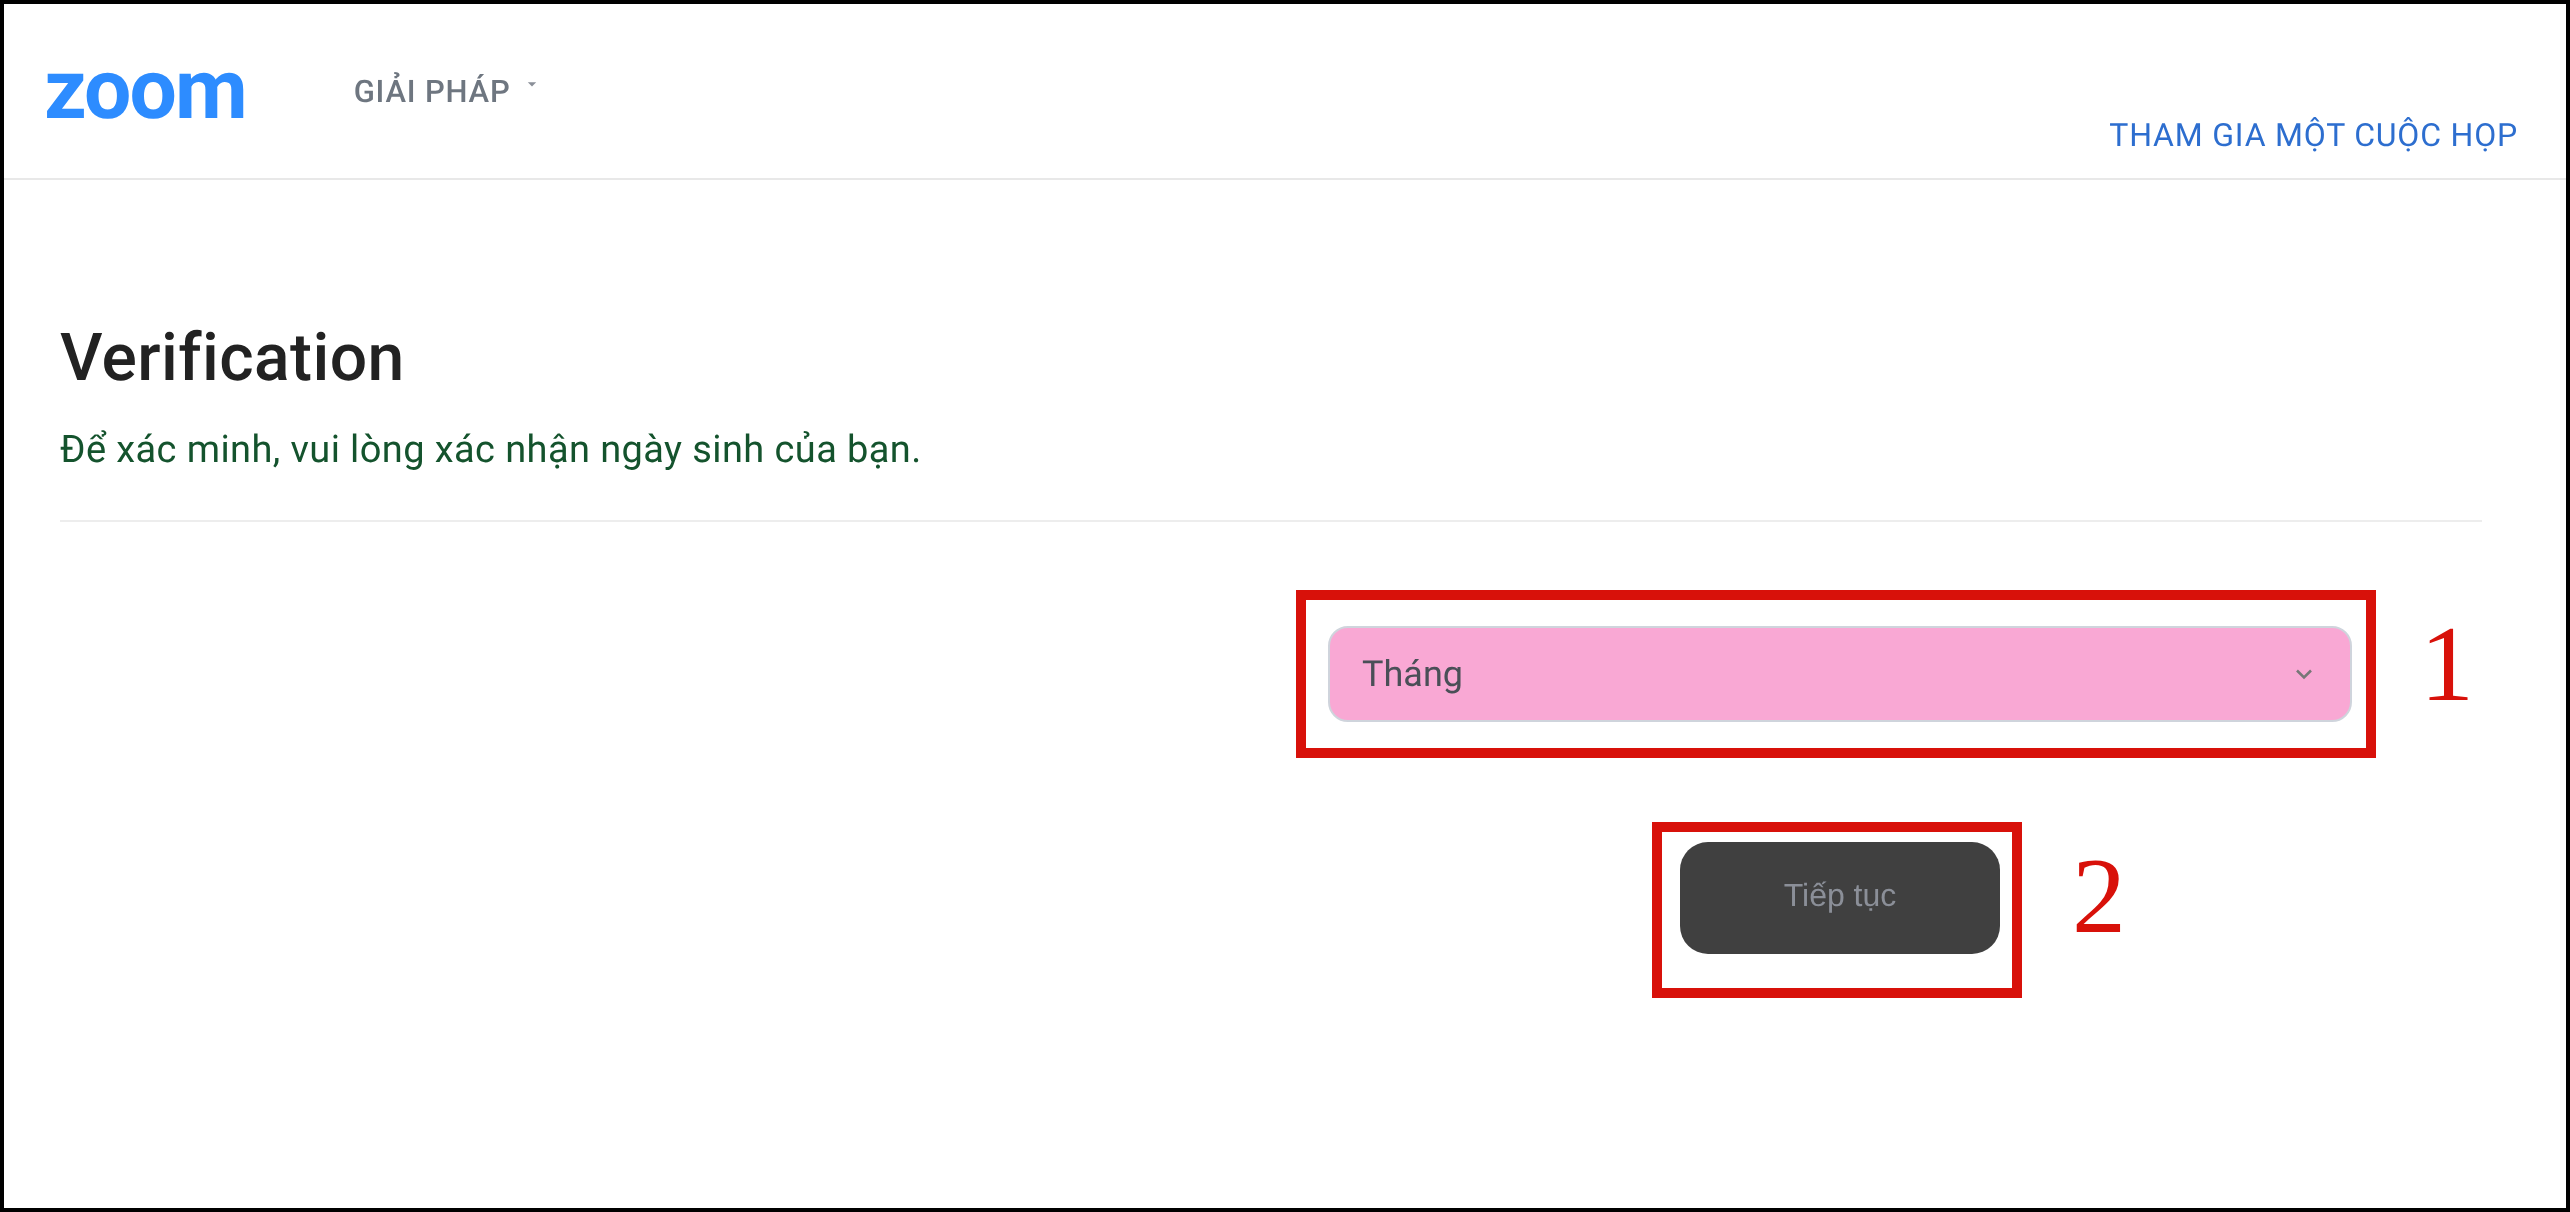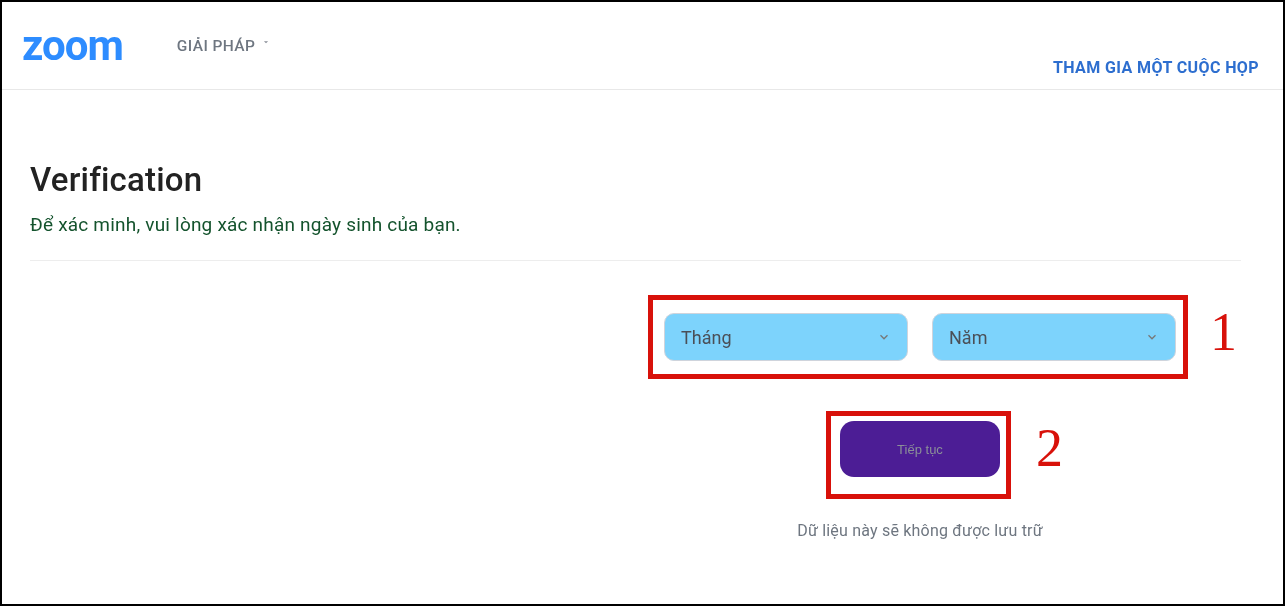--- a/index.html
+++ b/index.html
@@ -5,46 +5,46 @@
   * { box-sizing: border-box; margin: 0; padding: 0; }
   html, body { width: 1285px; height: 606px; font-family: -apple-system, BlinkMacSystemFont, "Segoe UI", Roboto, Helvetica, Arial, sans-serif; background: #fff; }
   .frame { width: 1285px; height: 606px; border: 2px solid #000; position: relative; overflow: hidden; }
 
   
   .header { display: flex; align-items: center; height: 88px; padding: 0 24px 0 20px; border-bottom: 1px solid #e8e8e8; }
   .logo { color: #2d8cff; font-weight: 700; font-size: 42px; letter-spacing: -1px; line-height: 1; }
   .nav-left { margin-left: 54px; }
   .nav-left-item { color: #6e7680; font-size: 15.5px; font-weight: 500; letter-spacing: 0.4px; display: inline-flex; align-items: flex-start; cursor: pointer; }
   .nav-right { margin-left: auto; display: flex; gap: 48px; }
-  .nav-right .nav-link { color: #2d6ecf; font-size: 16px; font-weight: 700; letter-spacing: 0.4px; display: inline-flex; align-items: center; cursor: pointer; margin-top: 44px; }
+  .nav-right .nav-link { color: #2d6ecf; font-size: 16px; font-weight: 400; letter-spacing: 0.4px; display: inline-flex; align-items: center; cursor: pointer; margin-top: 44px; }
   .chev { margin-left: 6px; display: inline-flex; }
   .chev svg { width: 10px; height: 10px; }
 
   
   .main { padding: 70px 42px 0 28px; }
   .title { font-size: 33px; font-weight: 500; color: #222; letter-spacing: 0.2px; }
   .subtitle { margin-top: 14px; font-size: 19px; color: #14532d; letter-spacing: 0.2px; }
   .divider { margin-top: 24px; border: none; border-top: 1px solid #ededed; }
 
   
   .form-wrap { position: relative; width: 100%; margin-top: 34px; }
   .center-col { width: 540px; margin-left: 620px; }
 
   .highlight-1 { position: absolute; left: 618px; top: 0px; width: 540px; height: 84px; border: 5px solid #d8110a; pointer-events: none; }
   .annot-1 { position: absolute; left: 1180px; top: 6px; color: #d8110a; font-size: 54px; font-family: Georgia, 'Times New Roman', serif; }
 
   .selects { display: flex; gap: 24px; padding: 18px 14px; }
-  .select { flex: 1 1 0; height: 48px; border: 1px solid #cfd4dc; border-radius: 10px; background: #7dd3fc; padding: 0 16px; display: flex; align-items: center; justify-content: space-between; cursor: pointer; color: #4a4f57; font-size: 18px; }
+  .select { flex: 1 1 0; height: 48px; border: 1px solid #cfd4dc; border-radius: 10px; background: #f9a8d4; padding: 0 16px; display: flex; align-items: center; justify-content: space-between; cursor: pointer; color: #4a4f57; font-size: 18px; }
   .select .chev svg { width: 14px; height: 14px; stroke: #777; }
 
   .highlight-2 { position: absolute; left: 796px; top: 116px; width: 185px; height: 88px; border: 5px solid #d8110a; pointer-events: none; }
   .annot-2 { position: absolute; left: 1006px; top: 122px; color: #d8110a; font-size: 54px; font-family: Georgia, 'Times New Roman', serif; }
 
   .btn-row { margin-top: 42px; display: flex; justify-content: center; }
-  .btn { width: 160px; height: 56px; border: none; border-radius: 14px; background: #4c1d95; color: #8b8f98; font-size: 13px; font-weight: 400; cursor: pointer; }
+  .btn { width: 160px; height: 56px; border: none; border-radius: 14px; background: #404040; color: #8b8f98; font-size: 16px; font-weight: 400; cursor: pointer; }
 
   .note { margin-top: 44px; text-align: center; color: #6e7680; font-size: 16px; letter-spacing: 0.2px; }
 </style>
 </head>
 <body>
 
 <div class="frame">
   <div class="header">
     <div class="logo">zoom</div>
     <div class="nav-left">
@@ -76,34 +76,25 @@
       <div class="center-col">
         <div class="selects">
           <div class="select">
             <span>Tháng</span>
             <span class="chev">
               <svg viewBox="0 0 24 24" fill="none" stroke="#777" stroke-width="2.2">
                   <polyline points="6 9 12 15 18 9"></polyline>
                 </svg>
             </span>
           </div>
-          <div class="select">
-            <span>Năm</span>
-            <span class="chev">
-              <svg viewBox="0 0 24 24" fill="none" stroke="#777" stroke-width="2.2">
-                  <polyline points="6 9 12 15 18 9"></polyline>
-                </svg>
-            </span>
-          </div>
         </div>
 
         <div class="highlight-2"></div>
         <div class="annot-2">2</div>
 
         <div class="btn-row">
           <button class="btn">Tiếp tục</button>
         </div>
 
-        <p class="note">Dữ liệu này sẽ không được lưu trữ</p>
       </div>
     </div>
   </div>
 </div>
 
 </body></html>

